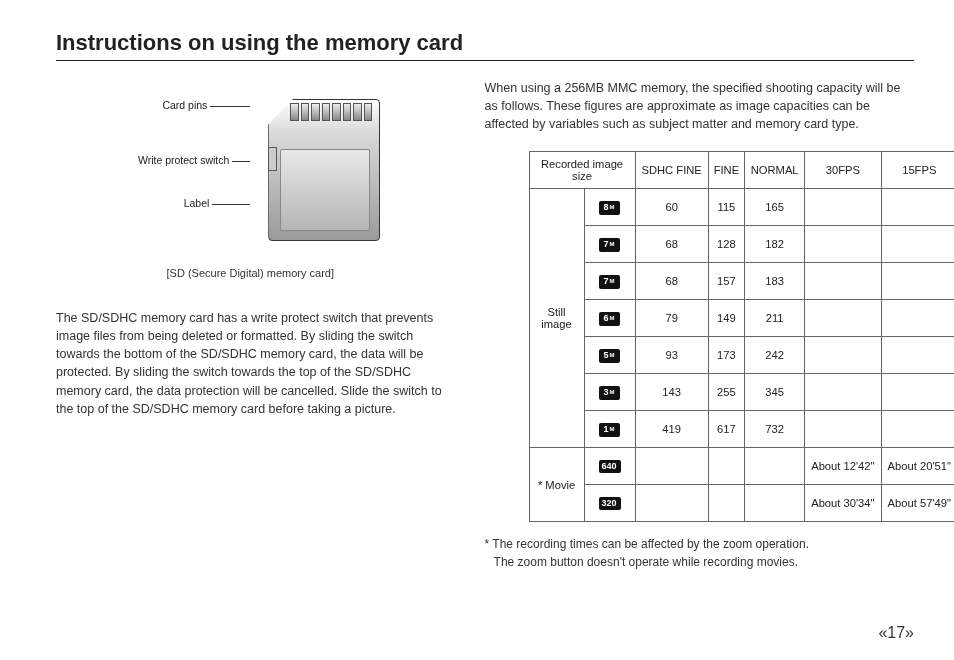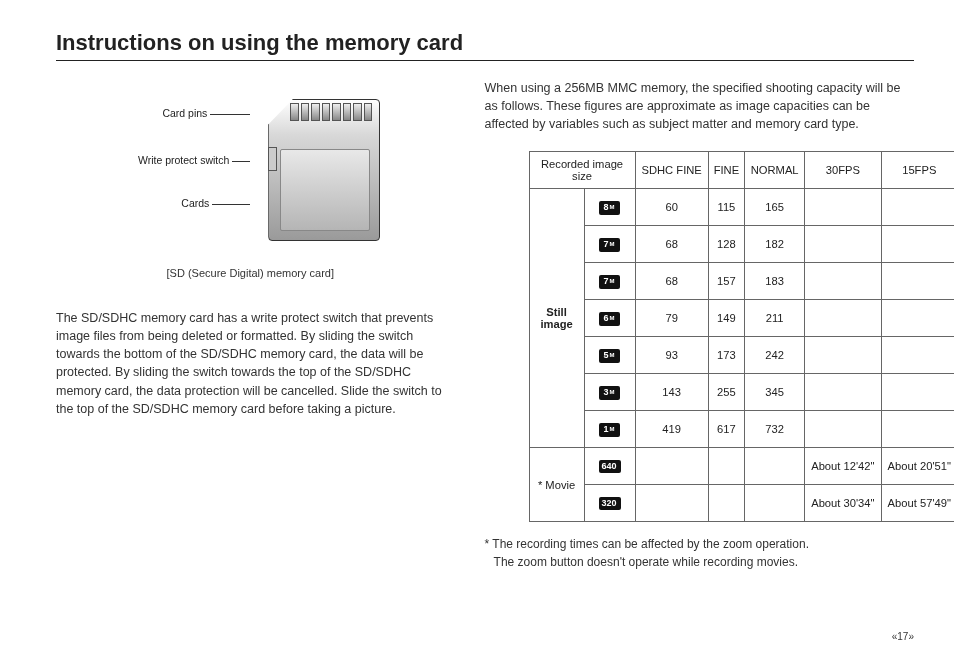--- a/index.html
+++ b/index.html
@@ -77,21 +77,21 @@
     margin-top: 14px;
   }
   .footnote .indent {
     display: block;
     padding-left: 9px;
   }
   .pagenum {
     position: absolute;
     right: 40px;
     bottom: 18px;
-    font-size: 10px;
+    font-size: 16px;
     color: #333;
   }
   
   .sd-diagram {
     position: relative;
     width: 300px;
     height: 170px;
   }
   .sd-body {
     position: absolute;
@@ -189,30 +189,30 @@
               <div class="sd-pin"></div>
               <div class="sd-pin"></div>
               <div class="sd-pin"></div>
               <div class="sd-pin"></div>
               <div class="sd-pin"></div>
               <div class="sd-pin"></div>
           </div>
           <div class="sd-switch"></div>
           <div class="sd-label-area"></div>
 
-          <div class="dlabel" style="top:18px; right:150px;">
+          <div class="dlabel" style="top:10px; right:150px;">
             <span>Card pins</span>
             <span class="line" style="width:40px;"></span>
           </div>
           <div class="dlabel" style="top:65px; right:150px;">
             <span>Write protect switch</span>
             <span class="line" style="width:18px;"></span>
           </div>
           <div class="dlabel" style="top:108px; right:150px;">
-            <span>Cards</span>
+            <span>Label</span>
             <span class="line" style="width:38px;"></span>
           </div>
         </div>
         <div class="caption">[SD (Secure Digital) memory card]</div>
       </div>
 
       <p class="body">The SD/SDHC memory card has a write protect switch that prevents image files from being deleted or formatted. By sliding the switch towards the bottom of the SD/SDHC memory card, the data will be protected. By sliding the switch towards the top of the SD/SDHC memory card, the data protection will be cancelled. Slide the switch to the top of the SD/SDHC memory card before taking a picture.</p>
     </div>
 
     <div class="col-right">
@@ -223,21 +223,21 @@
             <tr>
           <th colspan="2">Recorded image size</th>
           <th>SDHC FINE</th>
           <th>FINE</th>
           <th>NORMAL</th>
           <th>30FPS</th>
           <th>15FPS</th>
         </tr>
 
         <tr>
-          <td rowspan="7" style="width:46px;font-weight:bold;">Still image</td>
+          <td rowspan="7" style="width:46px;">Still image</td>
           <td style="width:42px;"><span class="size-badge m">8</span></td>
           <td>60</td>
           <td>115</td>
           <td>165</td>
           <td></td>
               <td></td>
         </tr>
         <tr>
           <td><span class="size-badge m">7</span></td>
           <td>68</td>

